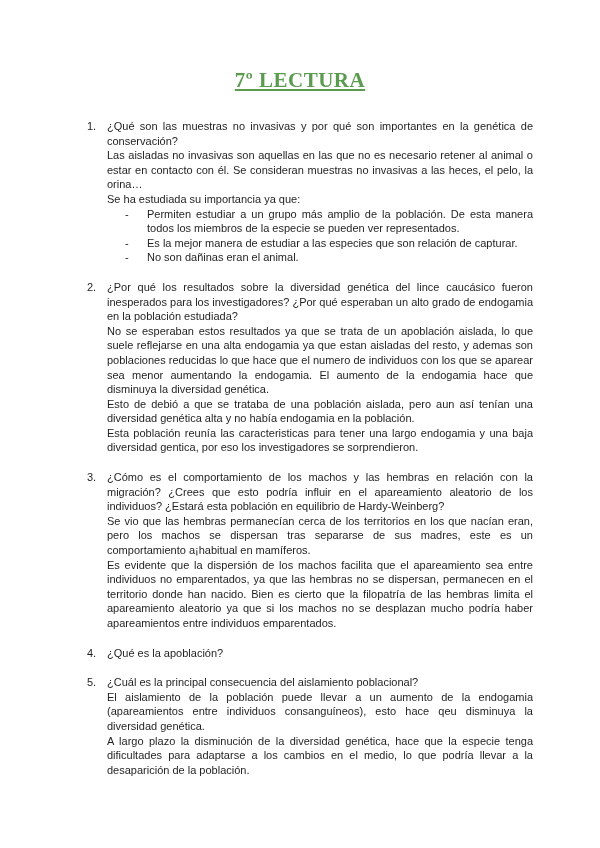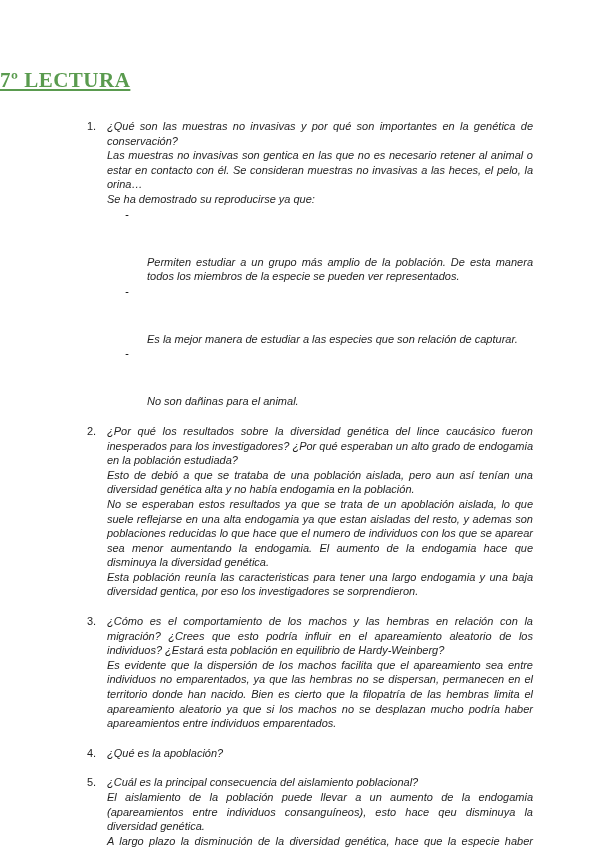--- a/index.html
+++ b/index.html
@@ -11,21 +11,21 @@
     position: relative;
     width: 600px;
     height: 848px;
     background: #ffffff;
     overflow: hidden;
     font-family: "Liberation Sans", "DejaVu Sans", sans-serif;
     color: #1f1f1f;
   }
   .doc-title {
     margin-top: 68px;
-    text-align: left;
+    text-align: center;
     font-family: "Liberation Serif", "DejaVu Serif", serif;
     font-weight: bold;
     font-size: 21px;
     letter-spacing: 0.5px;
     color: #5a9b4f;
     text-decoration: underline;
   }
   .content {
     margin: 26px 67px 0 87px; 
     font-size: 11px;
@@ -35,98 +35,97 @@
     display: flex;
     margin-bottom: 15px;
   }
   .q-num {
     flex: 0 0 20px;
     text-align: left;
   }
   .q-body {
     flex: 1 1 auto;
     min-width: 0;
-    font-style: italic;
   }
   .q-text,
   .q-answer {
     text-align: justify;
   }
   .bullet-row {
     display: flex;
     padding-left: 18px;
   }
   .bullet-dash {
     flex: 0 0 22px;
     text-align: left;
   }
   .bullet-text {
     flex: 1 1 auto;
     text-align: justify;
-    margin-top: 48px;
   }
 </style>
 </head>
 <body>
 
 <div class="page">
 
   <div class="doc-title">7º LECTURA</div>
 
   <div class="content">
 
     <div class="question">
       <span class="q-num">1.</span>
       <div class="q-body">
         <div class="q-text">¿Qué son las muestras no invasivas y por qué son importantes en la genética de conservación?</div>
-        <div class="q-answer">Las muestras no invasivas son gentica en las que no es necesario retener al animal o estar en contacto con él. Se consideran muestras no invasivas a las  heces, el pelo, la orina…</div>
-        <div class="q-answer">Se ha demostrado su reproducirse ya que:</div>
+        <div class="q-answer">Las aisladas no invasivas son aquellas en las que no es necesario retener al animal o estar en contacto con él. Se consideran muestras no invasivas a las  heces, el pelo, la orina…</div>
+        <div class="q-answer">Se ha estudiada su importancia ya que:</div>
         <div class="bullet-row">
           <span class="bullet-dash">-</span>
           <div class="bullet-text">Permiten estudiar a un grupo más amplio de la población. De esta manera todos los miembros de la especie se pueden ver representados.</div>
         </div>
         <div class="bullet-row">
           <span class="bullet-dash">-</span>
           <div class="bullet-text">Es la mejor manera de estudiar a las especies que son relación de capturar.</div>
         </div>
         <div class="bullet-row">
           <span class="bullet-dash">-</span>
-          <div class="bullet-text">No son dañinas para el animal.</div>
+          <div class="bullet-text">No son dañinas eran el animal.</div>
         </div>
       </div>
     </div>
 
     <div class="question">
       <span class="q-num">2.</span>
       <div class="q-body">
         <div class="q-text">¿Por qué los resultados sobre la diversidad genética del lince caucásico fueron inesperados para los investigadores? ¿Por qué esperaban un alto grado de endogamia en la población estudiada?</div>
+        <div class="q-answer">No se esperaban estos resultados ya que se trata de un apoblación aislada, lo que suele reflejarse en una alta endogamia ya que estan aisladas del resto, y ademas son poblaciones reducidas lo que hace que el numero de individuos con los que se aparear sea menor aumentando la endogamia. El aumento de la endogamia hace que disminuya la diversidad genética.</div>
         <div class="q-answer">Esto de debió a que se trataba de una población aislada, pero aun así tenían una diversidad genética alta y no había endogamia en la población.</div>
-        <div class="q-answer">No se esperaban estos resultados ya que se trata de un apoblación aislada, lo que suele reflejarse en una alta endogamia ya que estan aisladas del resto, y ademas son poblaciones reducidas lo que hace que el numero de individuos con los que se aparear sea menor aumentando la endogamia. El aumento de la endogamia hace que disminuya la diversidad genética.</div>
         <div class="q-answer">Esta población reunía las caracteristicas para tener una largo endogamia y una baja diversidad gentica, por eso los investigadores se sorprendieron.</div>
       </div>
     </div>
 
     <div class="question">
       <span class="q-num">3.</span>
       <div class="q-body">
         <div class="q-text">¿Cómo es el comportamiento de los machos y las hembras en relación con la migración? ¿Crees que esto podría influir en el apareamiento aleatorio de los individuos? ¿Estará esta población en equilibrio de Hardy-Weinberg?</div>
+        <div class="q-answer">Se vio que las hembras permanecían cerca de los territorios en los que nacían eran, pero los machos se dispersan tras separarse de sus madres, este es un comportamiento a¡habitual en mamíferos.</div>
         <div class="q-answer">Es evidente que la dispersión de los machos facilita que el apareamiento sea entre individuos no emparentados, ya que las hembras no se dispersan, permanecen en el territorio donde han nacido. Bien es cierto que la filopatría de las hembras limita el apareamiento aleatorio ya que si los machos no se desplazan mucho podría haber apareamientos entre individuos emparentados.</div>
       </div>
     </div>
 
     <div class="question">
       <span class="q-num">4.</span>
       <div class="q-body">
         <div class="q-text">¿Qué es la apoblación?</div>
       </div>
     </div>
 
     <div class="question">
       <span class="q-num">5.</span>
       <div class="q-body">
         <div class="q-text">¿Cuál es la principal consecuencia del aislamiento poblacional?</div>
         <div class="q-answer">El aislamiento de la población puede llevar a un aumento de la endogamia (apareamientos entre individuos consanguíneos), esto hace qeu disminuya la diversidad genética.</div>
-        <div class="q-answer">A largo plazo la disminución de la diversidad genética, hace que la especie haber dificultades para adaptarse a los cambios en el medio, lo que podría llevar a la desaparición de la población.</div>
+        <div class="q-answer">A largo plazo la disminución de la diversidad genética, hace que la especie tenga dificultades para adaptarse a los cambios en el medio, lo que podría llevar a la desaparición de la población.</div>
       </div>
     </div>
 
   </div>
 </div>
 
 </body></html>

